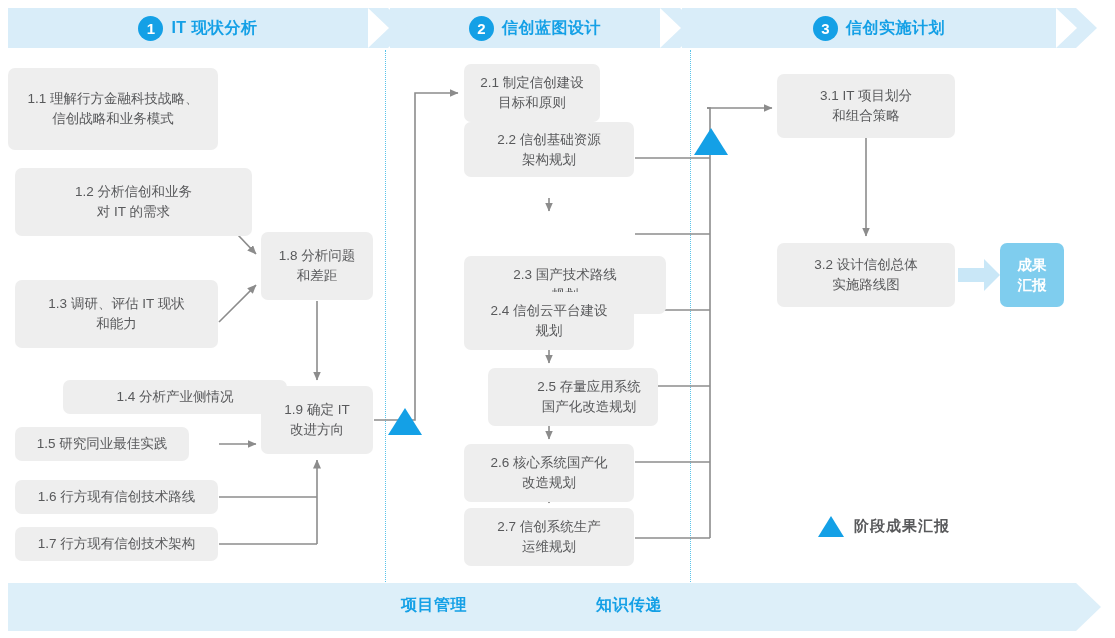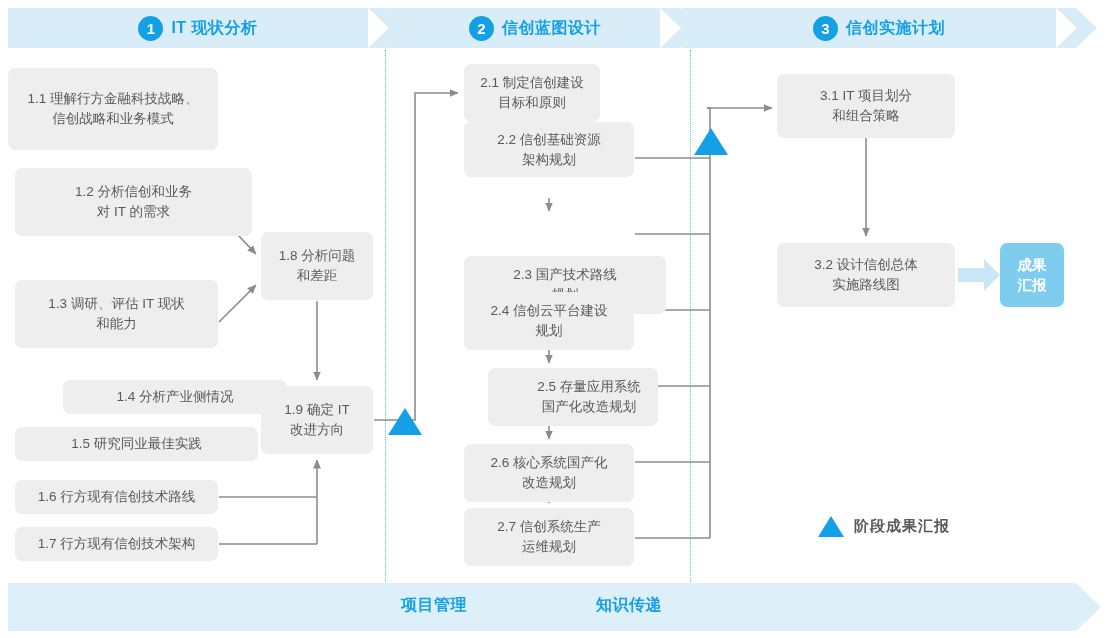--- a/index.html
+++ b/index.html
@@ -211,21 +211,21 @@
   <div class="tri" style="left:694px;top:128px;"></div>
 
   <div id="box-layer">
       <div class="box" style="left: 8px; top: 68px; width: 210px; height: 82px;">1.1 理解行方金融科技战略、
 信创战略和业务模式</div>
       <div class="box" style="left: 15px; top: 168px; width: 237px; height: 68px;">1.2 分析信创和业务
 对 IT 的需求</div>
       <div class="box" style="left: 15px; top: 280px; width: 203px; height: 68px;">1.3 调研、评估 IT 现状
 和能力</div>
       <div class="box" style="left: 15px; top: 380px; width: 224px; height: 34px; margin-left: 48px;">1.4 分析产业侧情况</div>
-      <div class="box" style="left: 15px; top: 427px; width: 243px; height: 34px;">1.5 研究同业最佳实践</div>
+      <div class="box" style="left: 15px; top: 427px; width: 174px; height: 34px;">1.5 研究同业最佳实践</div>
       <div class="box" style="left: 15px; top: 480px; width: 203px; height: 34px;">1.6 行方现有信创技术路线</div>
       <div class="box" style="left: 15px; top: 527px; width: 203px; height: 34px;">1.7 行方现有信创技术架构</div>
       <div class="box" style="left: 261px; top: 232px; width: 112px; height: 68px;">1.8 分析问题
 和差距</div>
       <div class="box" style="left: 261px; top: 386px; width: 112px; height: 68px;">1.9 确定 IT
 改进方向</div>
       <div class="box" style="left: 464px; top: 64px; width: 136px; height: 58px;">2.1 制定信创建设
 目标和原则</div>
       <div class="box" style="left: 464px; top: 122px; width: 170px; height: 55px;">2.2 信创基础资源
 架构规划</div>

